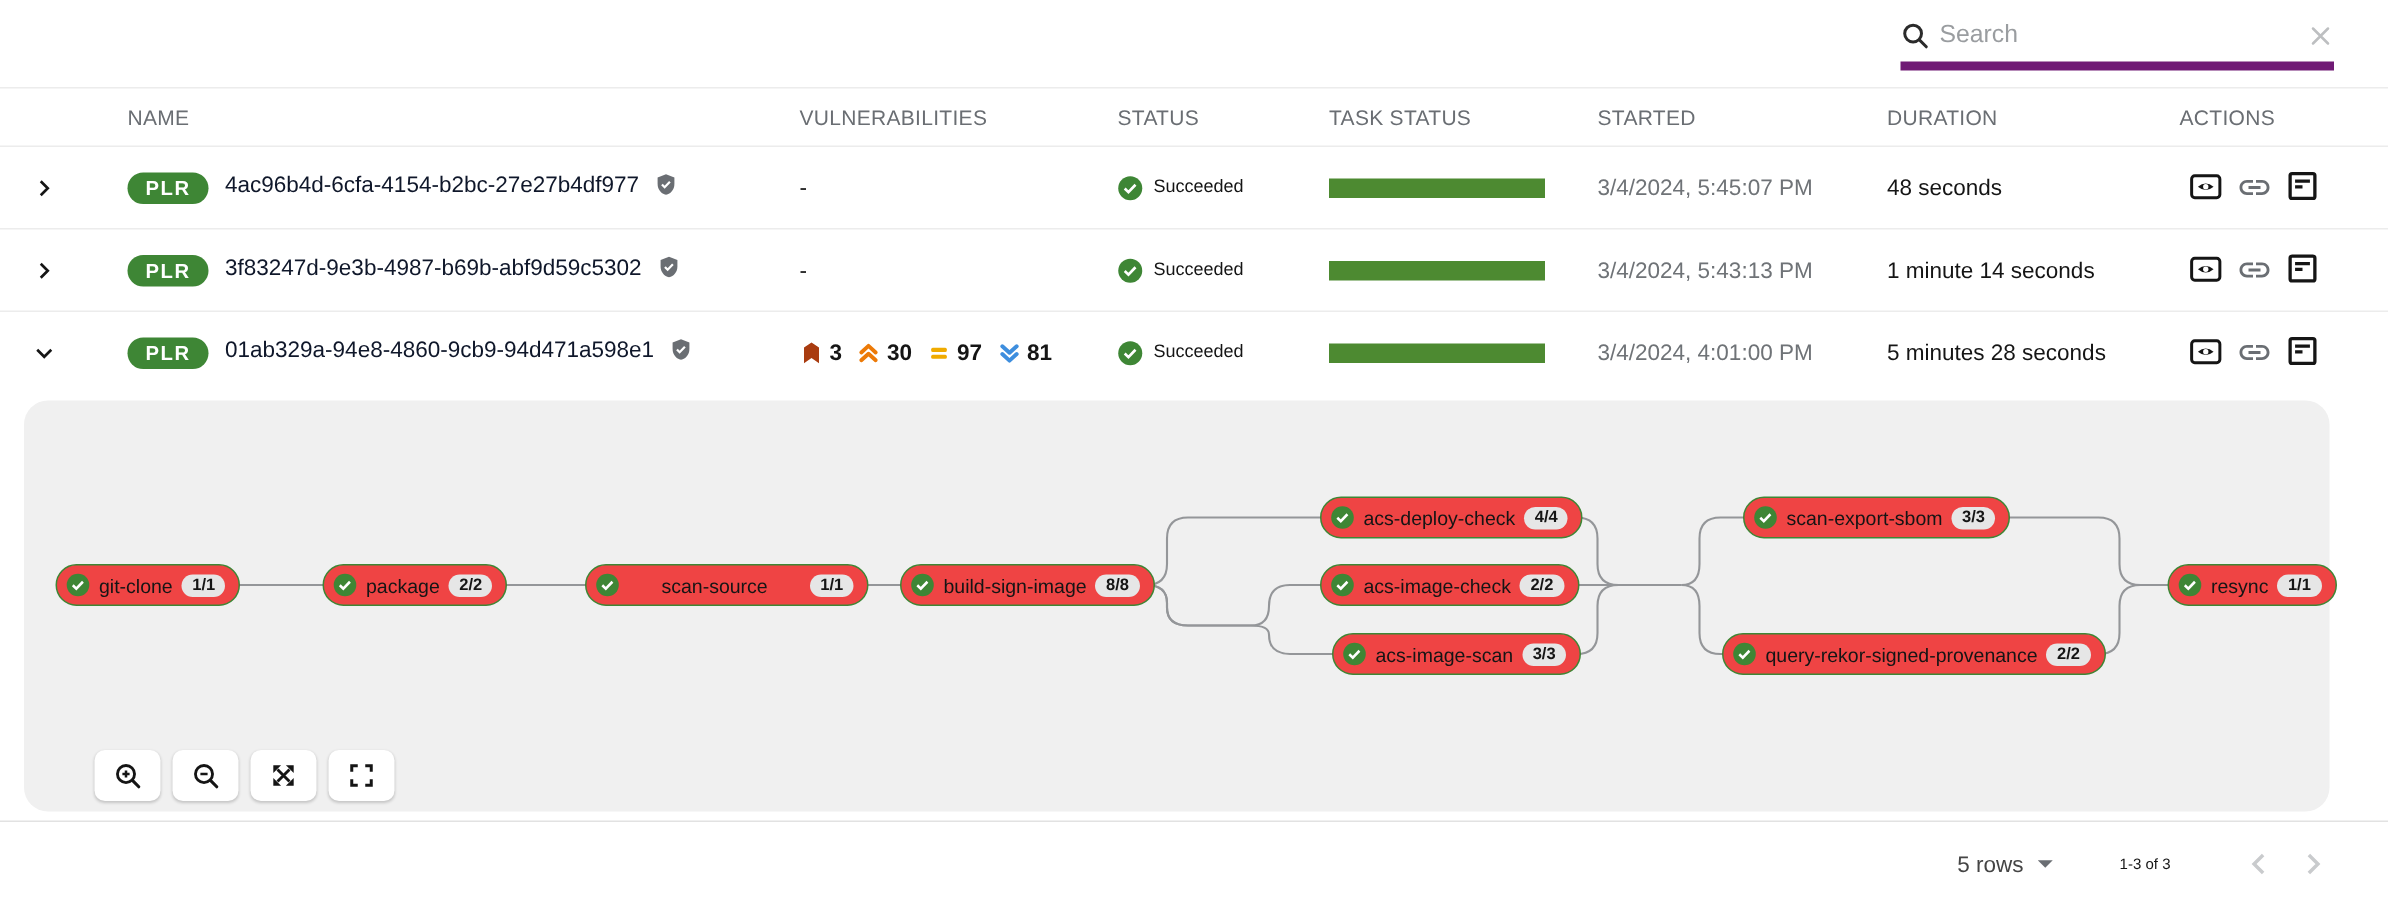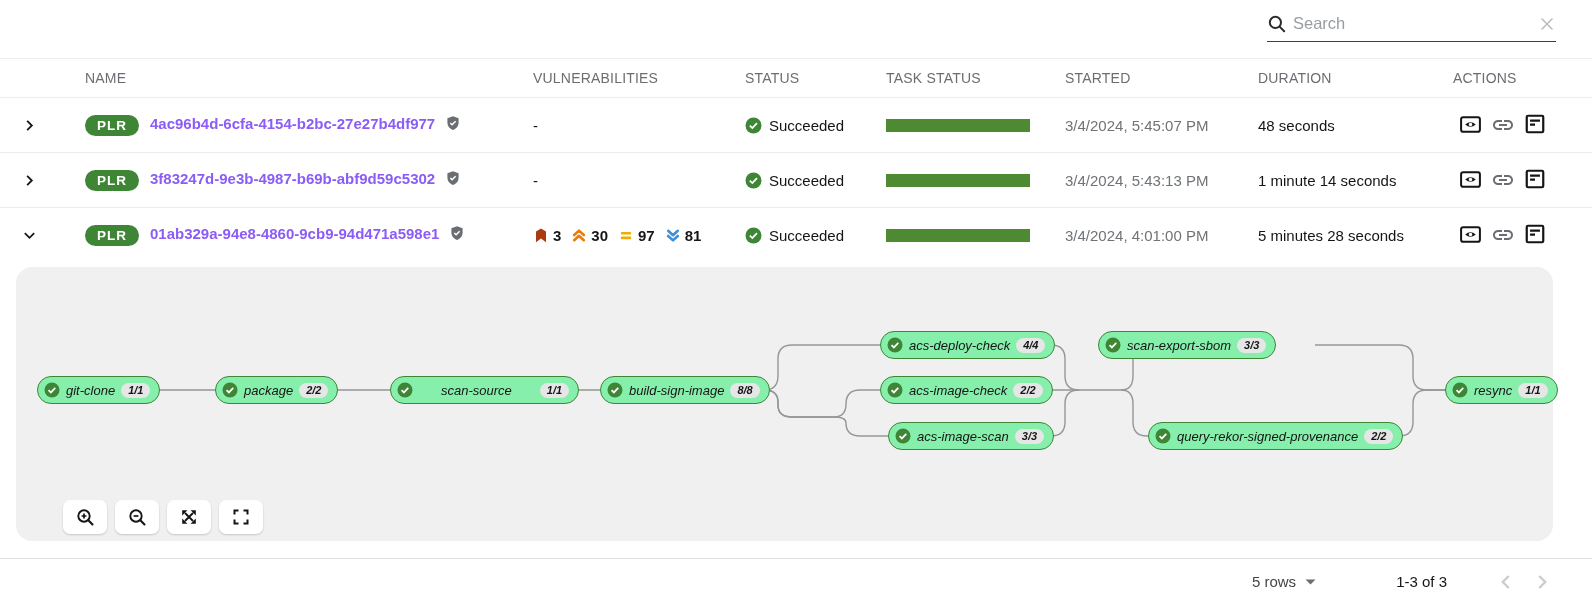--- a/index.html
+++ b/index.html
@@ -3,71 +3,71 @@
 <meta charset="utf-8">
 <style>
   html,body{margin:0;padding:0;}
   body{width:1592px;height:604px;background:#fff;overflow:hidden;
        font-family:"Liberation Sans",sans-serif;color:#151515;position:relative;}
 
   
   .topbar{position:relative;height:58px;}
   .page-title{margin:0;position:absolute;left:21px;top:10px;font-size:25px;font-weight:700;letter-spacing:.2px;color:#111;}
   .searchbox{position:absolute;top:10px;right:36px;width:289px;display:flex;align-items:center;
-             border-bottom:1px solid #701a75;padding-bottom:4px;}
+             border-bottom:6px solid #701a75;padding-bottom:4px;}
   .searchbox svg{flex:0 0 auto;}
   .searchbox input{flex:1;border:none;outline:none;font-size:16.5px;padding:4px 6px;color:#151515;
                    font-family:"Liberation Sans",sans-serif;background:transparent;}
   .searchbox input::placeholder{color:#9a9da0;}
   .clear-btn{background:none;border:none;padding:0;cursor:pointer;display:flex;}
 
   
   .row{display:grid;grid-template-columns:85px 448px 212px 141px 179px 193px 195px 1fr;align-items:center;}
   .thead{height:38px;border-top:1px solid #ececec;border-bottom:1px solid #ececec;}
   .thead .hcell{font-size:14px;font-weight:400;color:#6a6e73;letter-spacing:.2px;}
   .trow{height:54px;}
   .trow.bordered{border-bottom:1px solid #ececec;}
   .cell{display:flex;align-items:flex-start;}
   .c-exp{justify-content:flex-start;padding-left:20px;}
   .expand-btn{background:none;border:none;padding:2px;cursor:pointer;display:flex;}
   .expand-btn svg{transition:transform .1s;}
   .expand-btn.open svg{transform:rotate(90deg);}
   .plr-badge{background:var(--accent-green,#3e8635);color:#fff;font-size:13.5px;font-weight:700;
              letter-spacing:1px;padding:3px 12px;border-radius:12px;margin-right:11px;}
-  .run-name{font-size:15px;color:#8b5cf6;margin-right:10px;font-weight:bold;}
+  .run-name{font-size:15px;color:#0f172a;margin-right:10px;}
   .dash{font-size:15px;color:#151515;}
   .sev{display:flex;align-items:center;margin-right:10px;}
   .sev b{font-size:15px;font-weight:700;margin-left:4px;}
-  .status-label{font-size:15px;margin-left:7px;}
+  .status-label{font-size:12px;margin-left:7px;}
   .task-bar{width:144px;height:13px;background:var(--task-bar,#4d8a31);}
   .c-start{font-size:15px;color:#6f7377;}
   .c-dur{font-size:15px;color:#151515;}
   .c-act{padding-left:6px;}
   .action-btn{background:none;border:none;padding:0;margin-right:9px;cursor:pointer;display:flex;align-items:center;}
 
   
   .graph-panel{position:absolute;left:16px;top:267px;width:1537px;height:274px;
                background:var(--panel-bg,#f0f0f0);border-radius:16px;}
   .graph-edges{position:absolute;left:0;top:0;z-index:1;}
   .graph-edges path{fill:none;stroke:#949699;stroke-width:1.4px;}
   .gnode{position:absolute;z-index:2;height:28px;box-sizing:border-box;display:flex;align-items:center;
-         background:#86efac;border:1.5px solid var(--accent-green,#3e8635);border-radius:15px;
-         padding:0 9px 0 6px;white-space:nowrap;cursor:pointer;font-style:italic;}
+         background:#ef4444;border:1.5px solid var(--accent-green,#3e8635);border-radius:15px;
+         padding:0 9px 0 6px;white-space:nowrap;cursor:pointer;}
   .gnode .glabel{font-size:13px;color:#151515;margin:0 6px;}
   .gnode .gbadge{background:#e6e6e6;border-radius:9px;padding:1.5px 7px;font-size:11px;font-weight:700;color:#151515;}
   .graph-controls{position:absolute;left:47px;top:233px;display:flex;gap:8px;z-index:3;}
   .gc-btn{width:44px;height:34px;background:#fff;border:none;border-radius:7px;cursor:pointer;
           display:flex;align-items:center;justify-content:center;box-shadow:0 1px 2px rgba(0,0,0,.18);}
 
   
-  .footer{position:absolute;left:0;right:0;bottom:0;height:46px;border-top:1px solid #e2e2e2;
+  .footer{position:absolute;left:0;right:0;bottom:0;height:57px;border-top:1px solid #e2e2e2;
           display:flex;align-items:center;justify-content:flex-end;padding-right:39px;box-sizing:border-box;}
   .rows-select{display:flex;align-items:center;gap:9px;margin-right:44px;cursor:pointer;}
   .rows-select .lbl{font-size:15px;color:#454545;}
-  .range{font-size:15px;color:#151515;margin-right:34px;margin-left:36px;}
+  .range{font-size:10px;color:#151515;margin-right:34px;}
   .pg-btn{background:none;border:none;padding:0;margin-left:14px;display:flex;cursor:default;}
 </style>
 </head>
 <body>
 
 <div class="topbar">
   <div class="searchbox">
     <svg width="20" height="20" viewBox="0 0 20 20">
       <circle cx="8.4" cy="8.4" r="5.6" fill="none" stroke="#2b2b2b" stroke-width="2"></circle>
       <line x1="12.6" y1="12.6" x2="17.2" y2="17.2" stroke="#2b2b2b" stroke-width="2" stroke-linecap="round"></line>
@@ -341,21 +341,21 @@
         <span class="gbadge">2/2</span>
       </div>
       <div class="gnode" style="left: 872px; top: 155px;">
         <svg width="16" height="16" viewBox="0 0 17 17" style="flex:0 0 auto;">
           <circle cx="8.5" cy="8.5" r="8" fill="#3e8635"></circle>
           <path d="M4.8 8.7 L7.3 11.1 L12 6.2" fill="none" stroke="#fff" stroke-width="1.8"></path>
         </svg>
         <span class="glabel">acs-image-scan</span>
         <span class="gbadge">3/3</span>
       </div>
-      <div class="gnode" style="left: 1082px; top: 64px;">
+      <div class="gnode" style="left: 1146px; top: 64px;">
         <svg width="16" height="16" viewBox="0 0 17 17" style="flex:0 0 auto;">
           <circle cx="8.5" cy="8.5" r="8" fill="#3e8635"></circle>
           <path d="M4.8 8.7 L7.3 11.1 L12 6.2" fill="none" stroke="#fff" stroke-width="1.8"></path>
         </svg>
         <span class="glabel">scan-export-sbom</span>
         <span class="gbadge">3/3</span>
       </div>
       <div class="gnode" style="left: 1132px; top: 155px;">
         <svg width="16" height="16" viewBox="0 0 17 17" style="flex:0 0 auto;">
           <circle cx="8.5" cy="8.5" r="8" fill="#3e8635"></circle>

